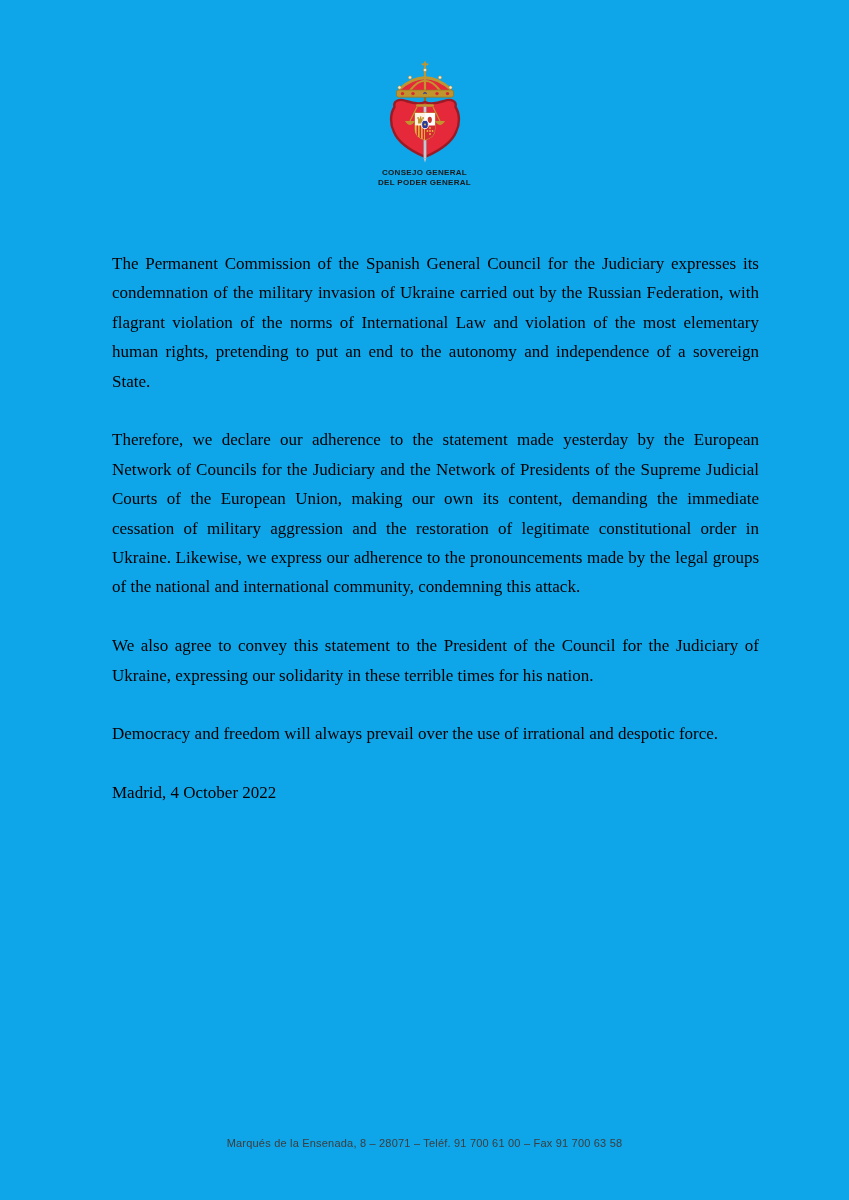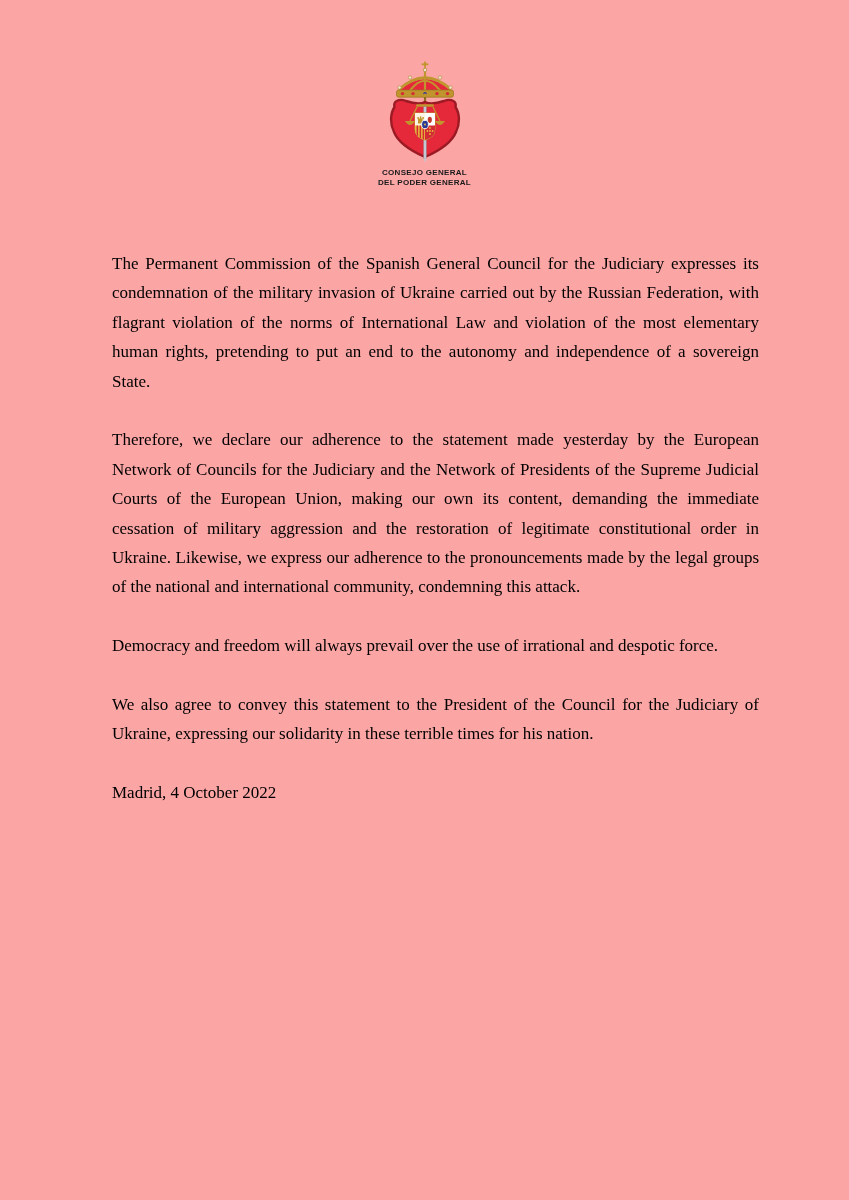--- a/index.html
+++ b/index.html
@@ -5,21 +5,21 @@
   html, body { margin: 0; padding: 0; }
   body {
     width: 849px; height: 1200px;
     background: #ffffff;
     position: relative;
     font-family: "Liberation Serif", "DejaVu Serif", serif;
     color: #000000;
   }
   .page {
     position: absolute; inset: 0;
-    background: #fca5a5;
+    background: #0ea5e9;
     overflow: hidden;
   }
   .logo-block {
     position: absolute;
     top: 61px; left: 0; width: 100%;
     display: flex; flex-direction: column; align-items: center;
   }
   .emblem-caption {
     margin-top: 3px;
     font-family: "Liberation Sans", "DejaVu Sans", sans-serif;
@@ -126,19 +126,20 @@
 
     <div class="emblem-caption">
       <div>CONSEJO GENERAL</div>
       <div>DEL PODER GENERAL</div>
     </div>
   </div>
 
   <div class="body-text">
     <p>The Permanent Commission of the Spanish General Council for the Judiciary expresses its condemnation of the military invasion of Ukraine carried out by the Russian Federation, with flagrant violation of the norms of International Law and violation of the most elementary human rights, pretending to put an end to the autonomy and independence of a sovereign State.</p>
     <p>Therefore, we declare our adherence to the statement made yesterday by the European Network of Councils for the Judiciary and the Network of Presidents of the Supreme Judicial Courts of the European Union, making our own its content, demanding the immediate cessation of military aggression and the restoration of legitimate constitutional order in Ukraine. Likewise, we express our adherence to the pronouncements made by the legal groups of the national and international community, condemning this attack.</p>
+    <p>We also agree to convey this statement to the President of the Council for the Judiciary of Ukraine, expressing our solidarity in these terrible times for his nation.</p>
     <p>Democracy and freedom will always prevail over the use of irrational and despotic force.</p>
-    <p>We also agree to convey this statement to the President of the Council for the Judiciary of Ukraine, expressing our solidarity in these terrible times for his nation.</p>
     <p>Madrid, 4 October 2022</p>
   </div>
 
+  <div class="page-footer">Marqués de la Ensenada, 8 – 28071 – Teléf. 91 700 61 00 – Fax 91 700 63 58</div>
 
 </div>
 
 </body></html>

